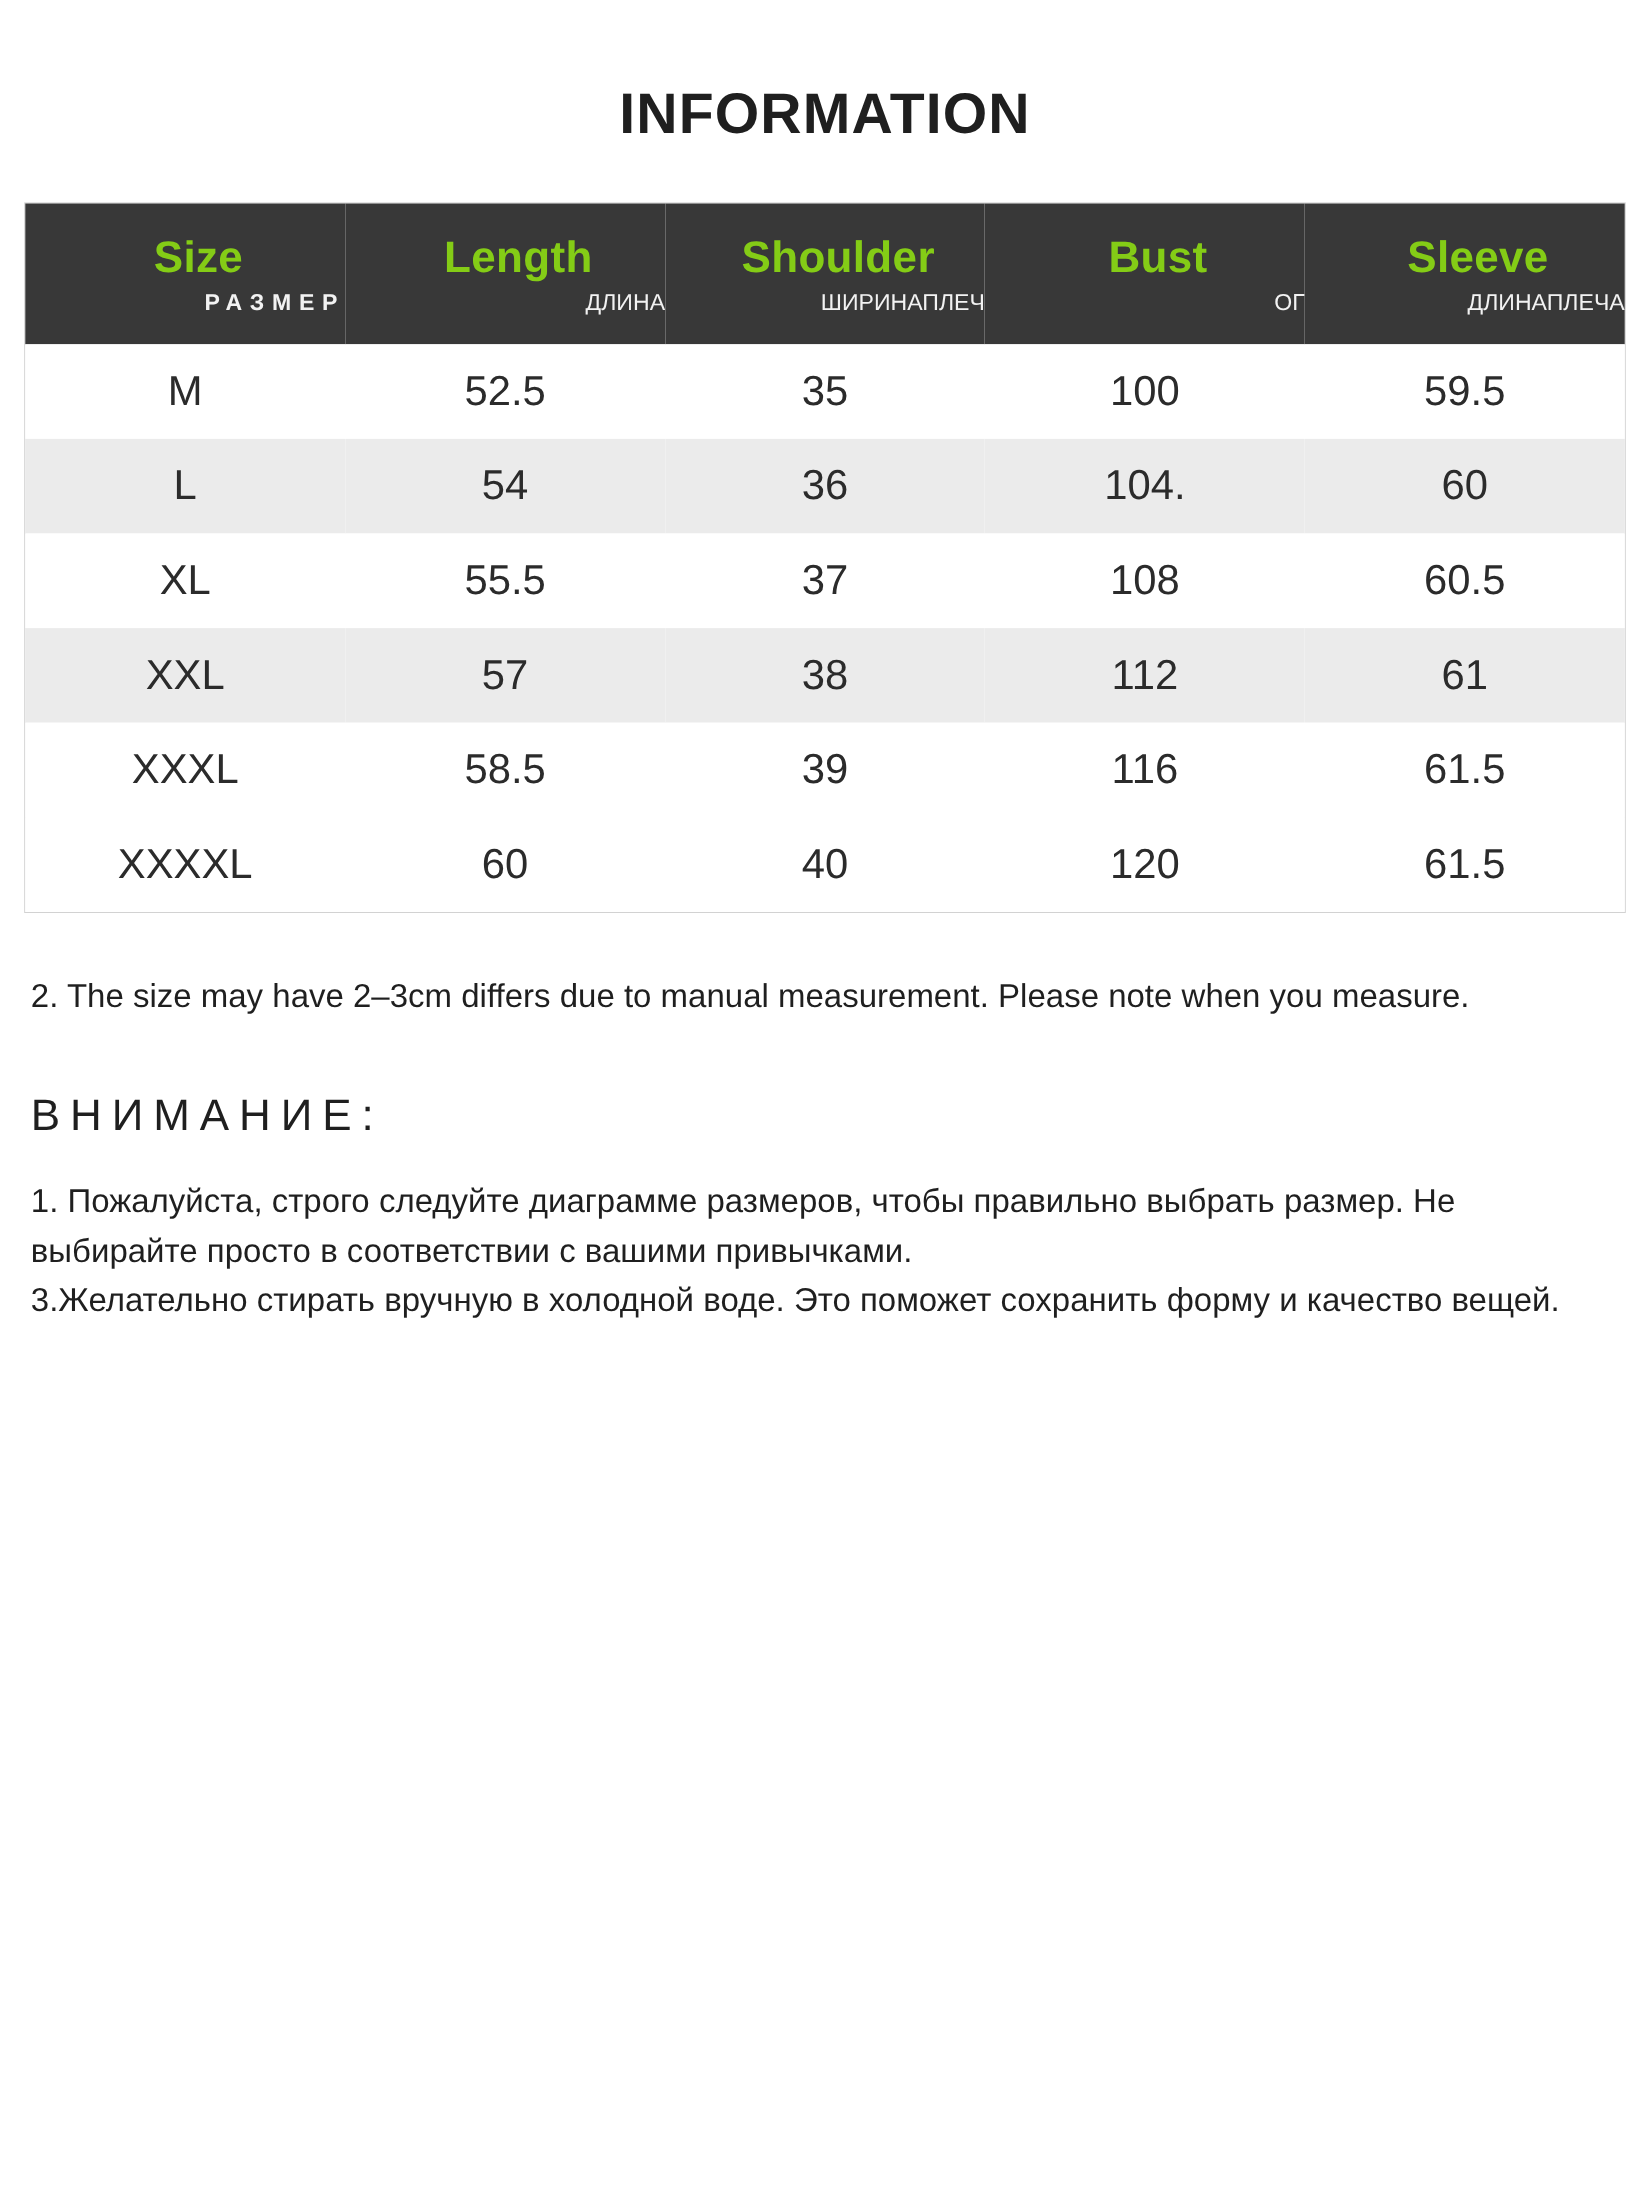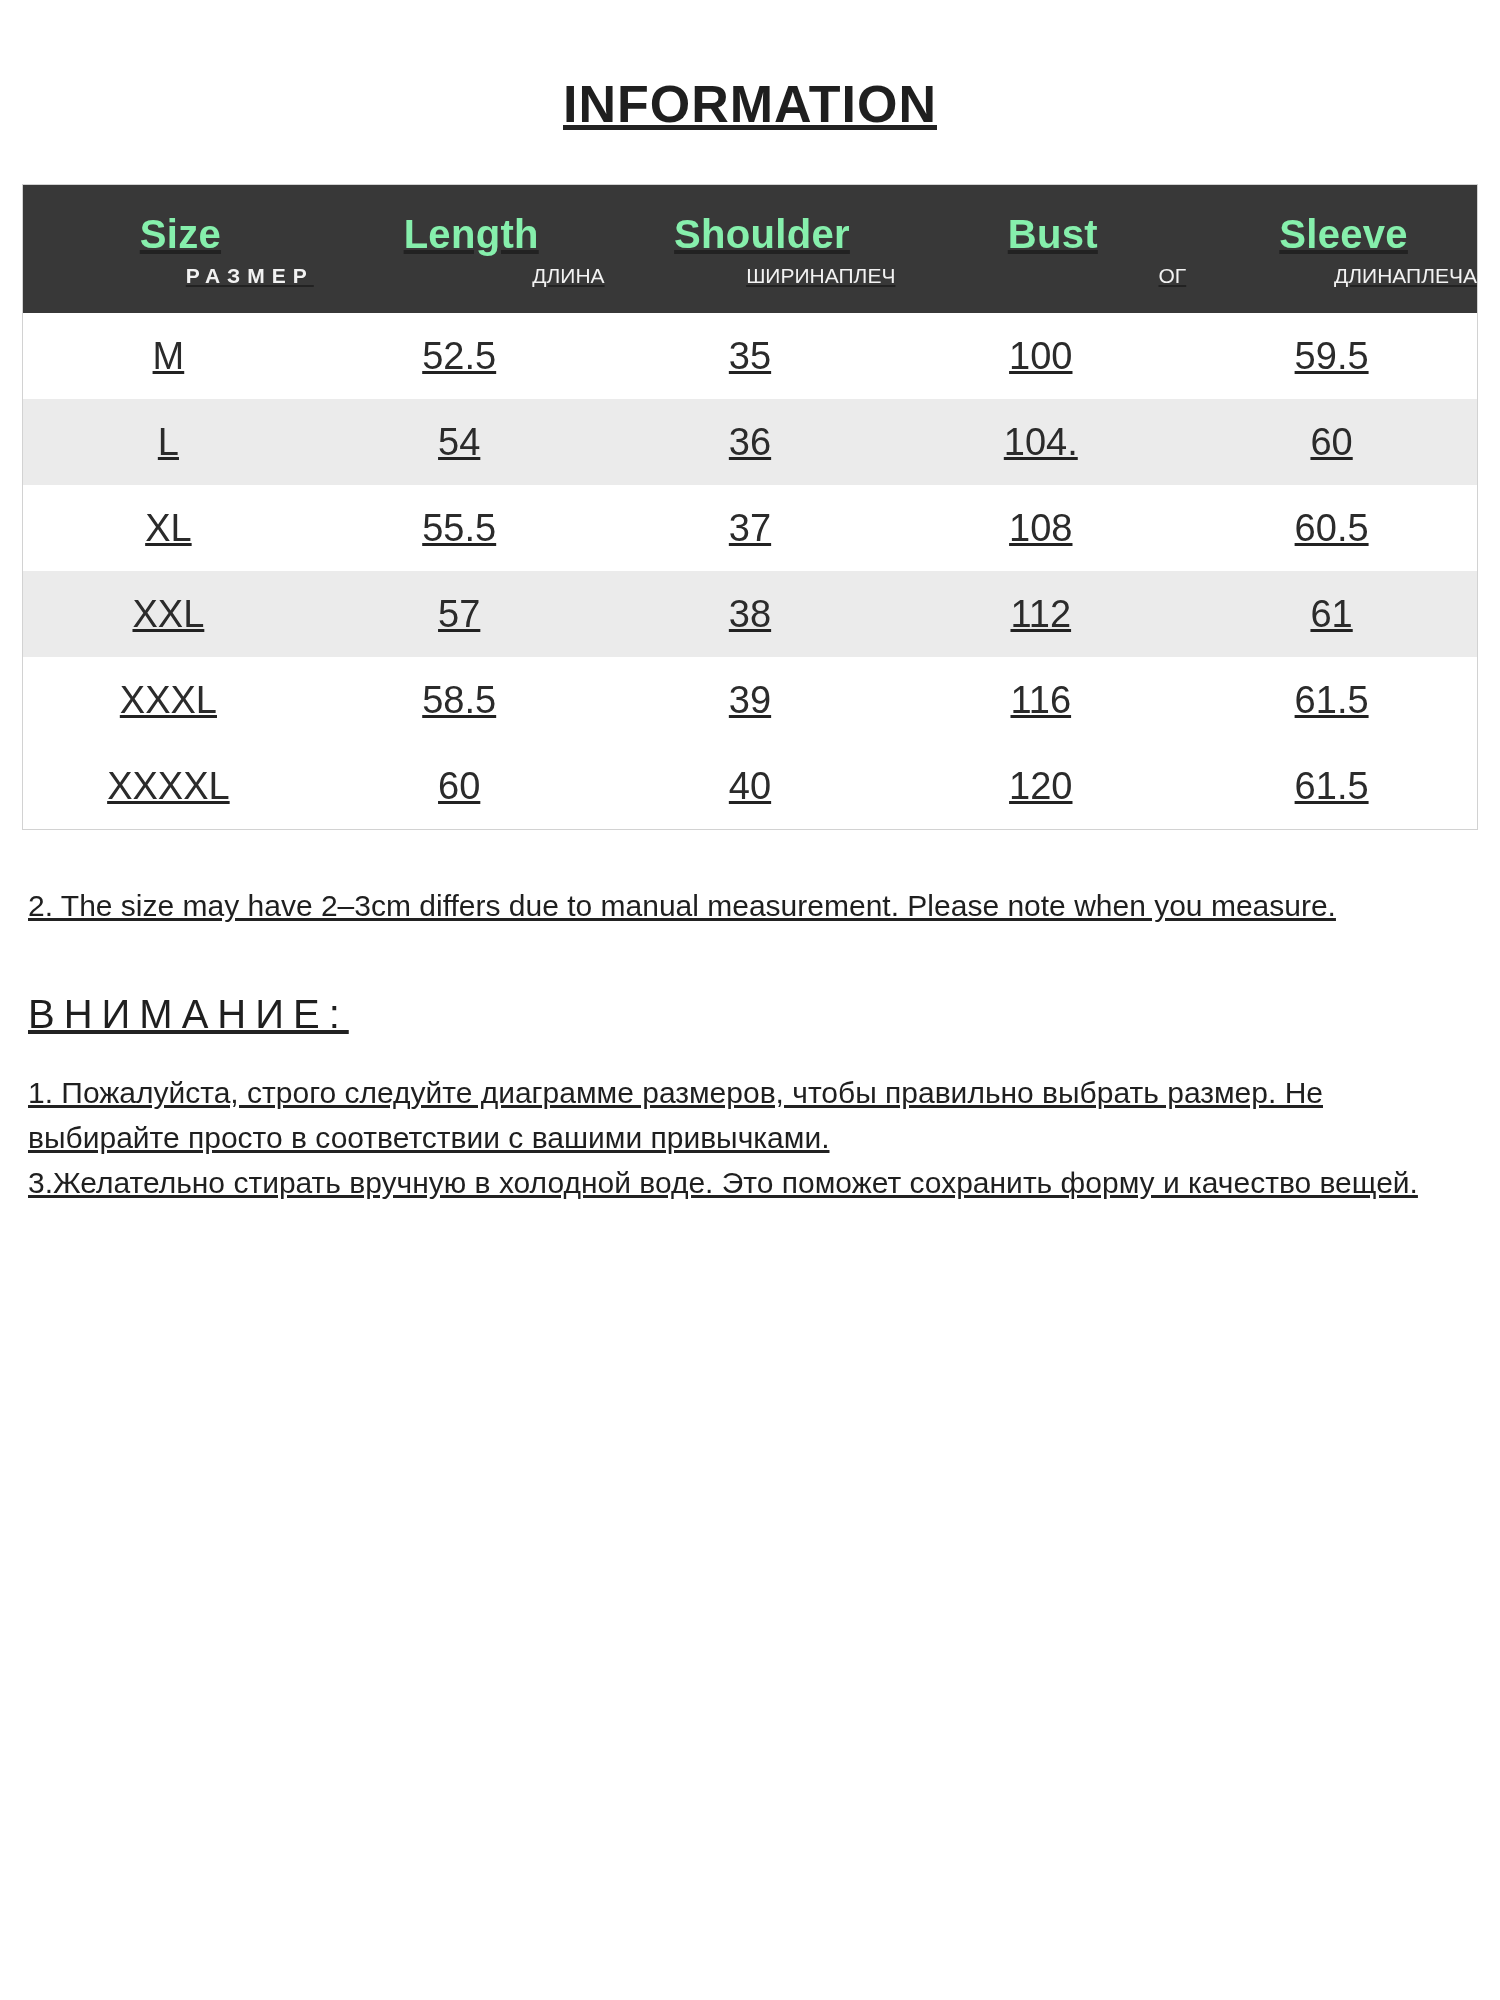--- a/index.html
+++ b/index.html
@@ -13,21 +13,20 @@
     font-family: "Liberation Sans", sans-serif;
     color: #222222;
     overflow: hidden;
   }
 
   .page {
     position: relative;
     width: 1500px;
     height: 1707px;
     box-sizing: border-box;
-    text-decoration: underline;
   }
 
   
   .title {
     text-align: center;
     font-size: 52px;
     font-weight: bold;
     letter-spacing: 1px;
     color: #1f1f1f;
     padding-top: 78px;
@@ -49,21 +48,21 @@
     background: #383838;
   }
   table.size-table thead th {
     padding: 28px 0 26px 0;
     text-align: center;
     vertical-align: middle;
     border: none;
   }
   .th-en {
     display: block;
-    color: #86efac;
+    color: #84cc16;
     font-size: 40px;
     font-weight: bold;
     line-height: 1.05;
     letter-spacing: 0.3px;
     padding-left: 24px;
   }
   .th-ru {
     display: block;
     color: #f2f2f2;
     font-size: 21px;

